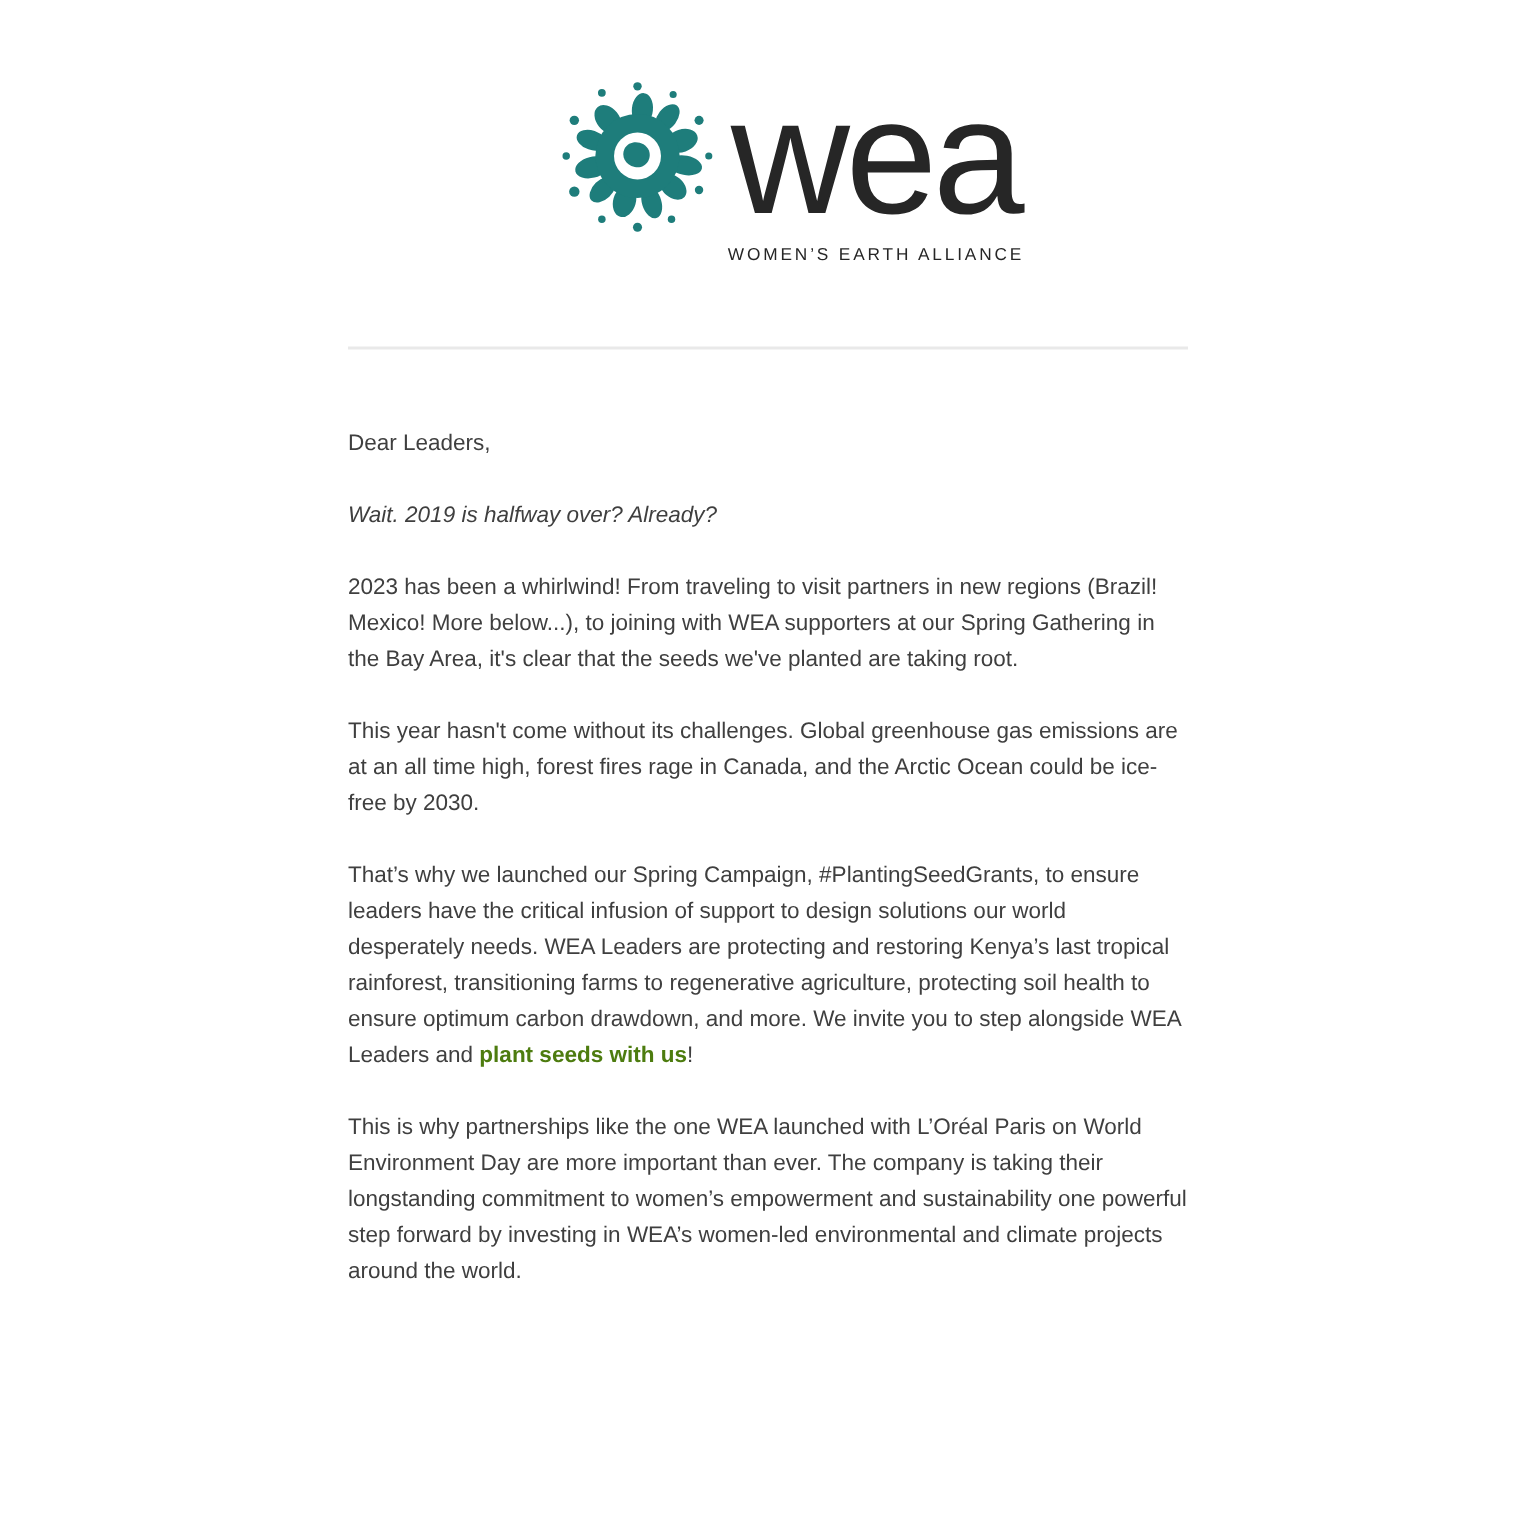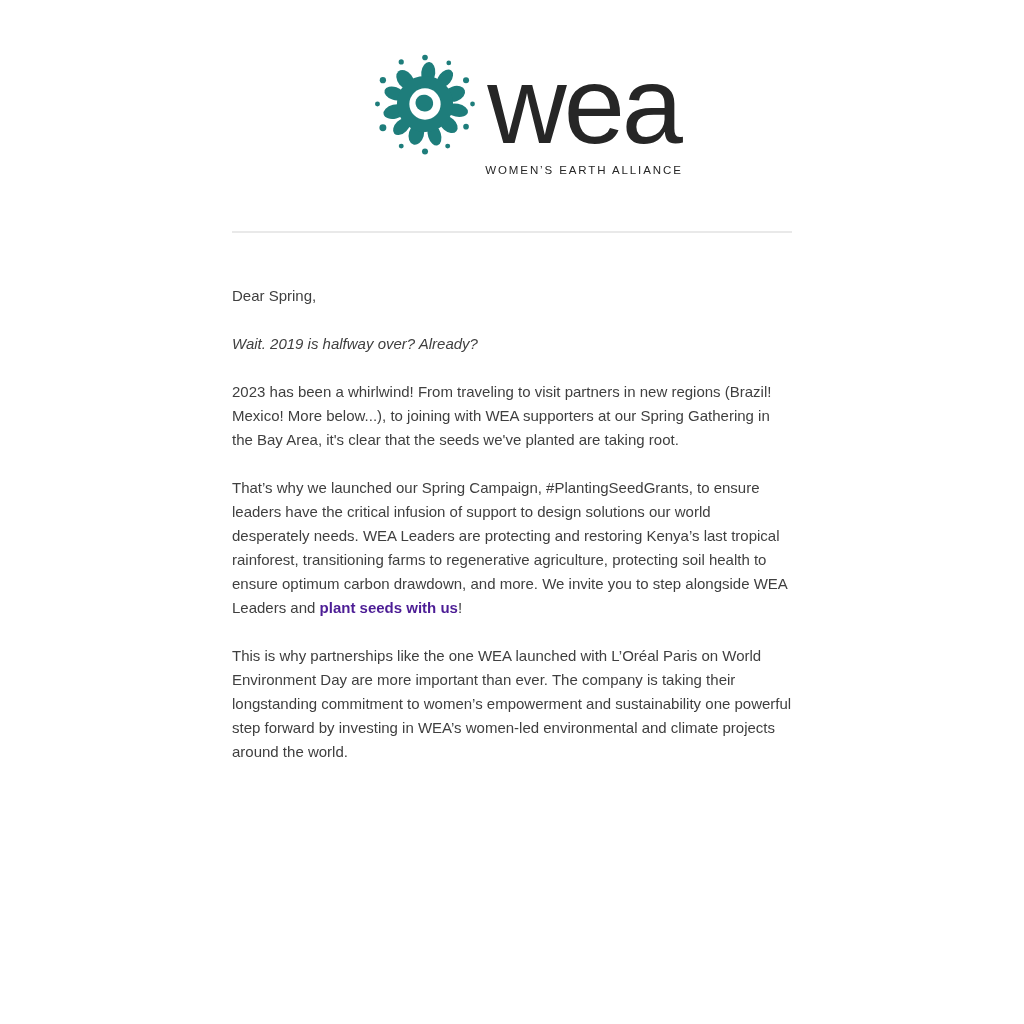--- a/index.html
+++ b/index.html
@@ -53,21 +53,21 @@
     margin: 0 auto;
     padding-top: 27px;
     font-size: 15px;
     line-height: 24px;
     color: #3f3f3f;
   }
   .email-body p { margin: 24px 0 0; }
   .seg-bold { font-weight: normal; }
   .seg-italic { font-style: italic; }
   a.seg-link {
-    color: #4c1d95;
+    color: #4d7c0f;
     font-weight: bold;
     text-decoration: none;
     cursor: pointer;
   }
 </style>
 </head>
 <body>
 
 <div class="page">
 
@@ -109,20 +109,21 @@
       <div class="logo-text">
         <div class="brand">wea</div>
         <div class="tagline">WOMEN’S EARTH ALLIANCE</div>
       </div>
     </div>
   </div>
 
   <div class="divider"></div>
 
   <div class="email-body">
-      <p><span class="seg-normal">Dear Spring,</span></p>
+      <p><span class="seg-normal">Dear Leaders,</span></p>
       <p><span class="seg-italic">Wait. 2019 is halfway over? Already?</span></p>
       <p><span class="seg-normal">2023 has been a whirlwind! From traveling to visit partners in </span><span class="seg-bold">new regions</span><span class="seg-normal"> (Brazil! Mexico! More below...), to joining </span><span class="seg-bold">with WEA supporters at our Spring Gathering</span><span class="seg-normal"> in the Bay Area, it's clear that the seeds we've planted are taking root.</span></p>
+      <p><span class="seg-normal">This year hasn't come without its challenges. Global greenhouse gas emissions are at an all time high, forest fires rage in Canada, and the Arctic Ocean could be ice-free by 2030.</span></p>
       <p><span class="seg-normal">That’s why </span><span class="seg-bold">we launched our Spring Campaign, #PlantingSeedGrants,</span><span class="seg-normal"> to ensure leaders have the critical infusion of support to design solutions our world desperately needs. WEA Leaders are protecting and restoring Kenya’s last tropical rainforest, transitioning farms to regenerative agriculture, protecting soil health to ensure optimum carbon drawdown, and more. We invite you to step alongside WEA Leaders and </span><a href="#" class="seg-link">plant seeds with us</a><span class="seg-normal">!</span></p>
       <p><span class="seg-normal">This is why partnerships like the one WEA launched with </span><span class="seg-bold">L’Oréal Paris</span><span class="seg-normal"> on World Environment Day are more important than ever. The company is taking their longstanding commitment to women’s empowerment and sustainability one powerful step forward by investing in WEA’s women-led environmental and climate projects around the world.</span></p>
     </div>
 
 </div>
 
 </body></html>

